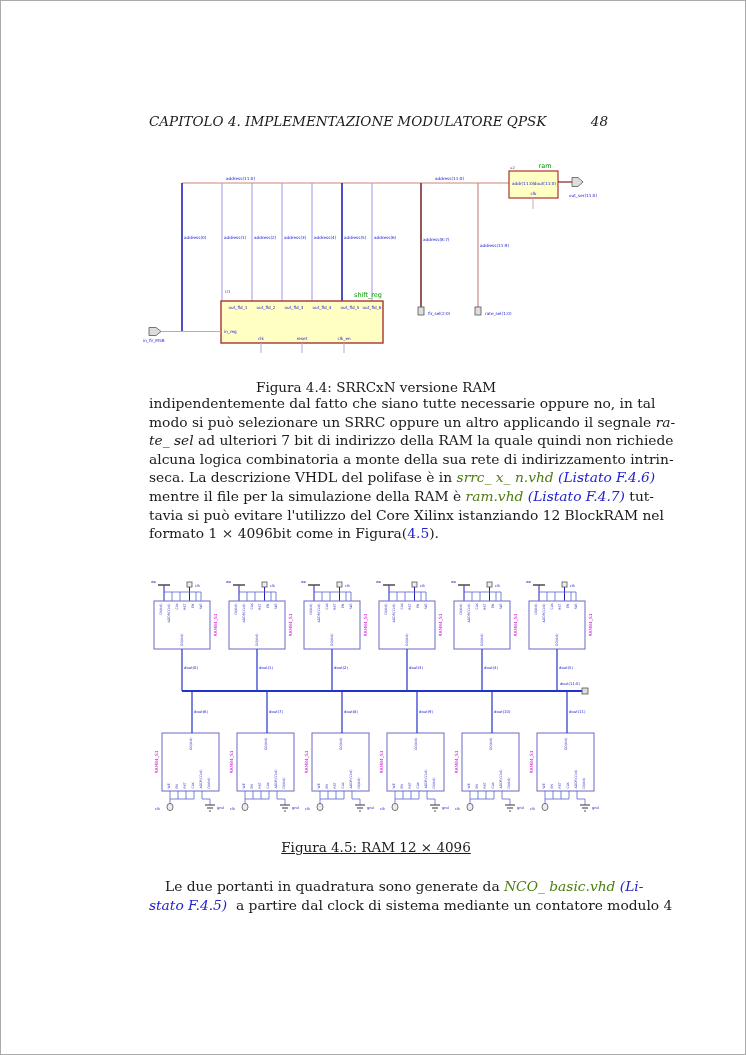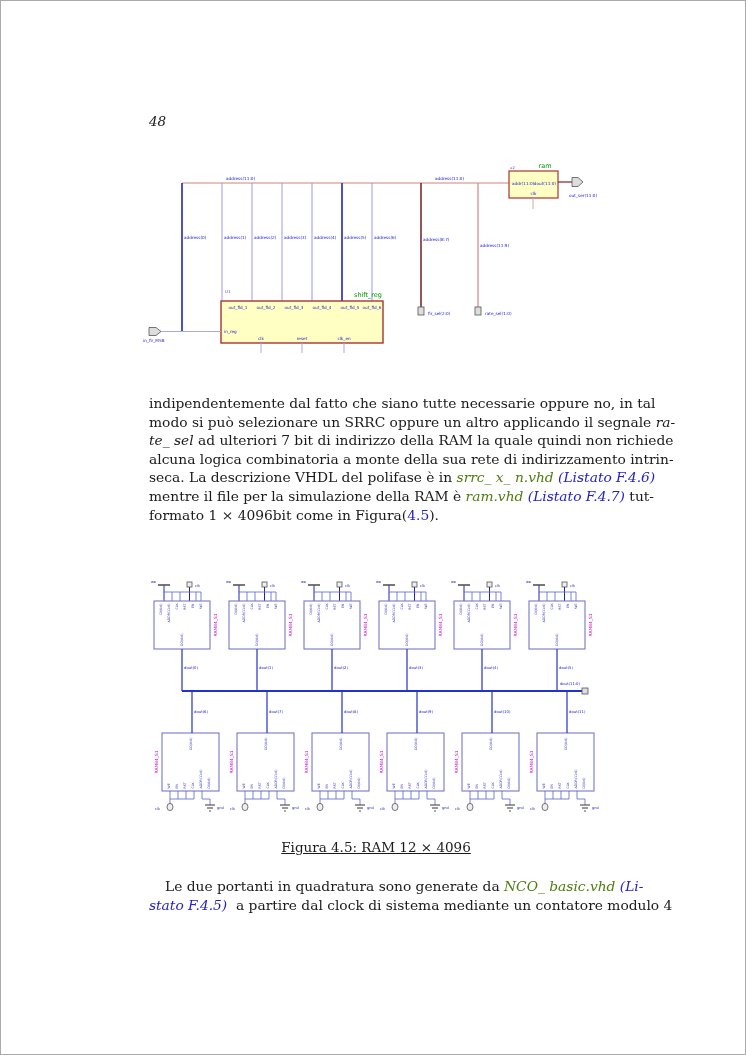--- a/index.html
+++ b/index.html
@@ -21,20 +21,21 @@
   .seg-l{color:#2222cc;text-align:center;}
   svg{position:absolute;overflow:visible;}
   svg text{font-family:"DejaVu Sans", sans-serif;}
 </style>
 </head>
 <body>
 
 <div class="page">
 
   <div class="header">
+    <span>CAPITOLO 4.  IMPLEMENTAZIONE MODULATORE QPSK</span>
     <span>48</span>
   </div>
 
   <svg id="fig44" style="left:140px;top:150px;" width="480" height="228" viewBox="0 0 480 228">
       <line x1="41" y1="32" x2="368" y2="32" stroke="#cc8877" stroke-width="1.2"></line>
       <text x="85" y="29" font-size="4.2" fill="#2222cc" text-anchor="start">address(11:0)</text>
       <text x="294" y="29" font-size="4.2" fill="#2222cc" text-anchor="start">address(11:0)</text>
       <line x1="41" y1="32" x2="41" y2="180.5" stroke="#2222bb" stroke-width="1.6"></line>
       <text x="43" y="88" font-size="4.2" fill="#2222cc" text-anchor="start">address(0)</text>
       <line x1="81" y1="32" x2="81" y2="150" stroke="#9999ee" stroke-width="1"></line>
@@ -93,28 +94,30 @@
       <line x1="120" y1="192" x2="120" y2="202" stroke="#aaaadd" stroke-width="1"></line>
       <line x1="161" y1="192" x2="161" y2="202" stroke="#aaaadd" stroke-width="1"></line>
       <line x1="203" y1="192" x2="203" y2="202" stroke="#aaaadd" stroke-width="1"></line>
       <g>
         <path d="M8,176.5 h7 l5,4 -5,4 h-7 z" fill="#dddddd" stroke="#555555" stroke-width="0.8"></path>
       </g>
       <line x1="20" y1="180.5" x2="80" y2="180.5" stroke="#aaaadd" stroke-width="1.2"></line>
       <text x="2" y="191" font-size="4.2" fill="#2222cc" text-anchor="start">in_fir_MSB</text>
     </svg>
 
+  <div class="caption cap44">Figura 4.4: SRRCxN versione RAM</div>
 
   <div class="para p1" id="para1">
       <div class="tline"><span class="seg-n">indipendentemente dal fatto che siano tutte necessarie oppure no, in tal</span></div>
       <div class="tline"><span class="seg-n">modo si può selezionare un SRRC oppure un altro applicando il segnale </span><span class="seg-i">ra-</span></div>
       <div class="tline"><span class="seg-i">te_ sel</span><span class="seg-n"> ad ulteriori 7 bit di indirizzo della RAM la quale quindi non richiede</span></div>
       <div class="tline"><span class="seg-n">alcuna logica combinatoria a monte della sua rete di indirizzamento intrin-</span></div>
       <div class="tline"><span class="seg-n">seca. La descrizione VHDL del polifase è in </span><span class="seg-b">srrc_ x_ n.vhd</span><span class="seg-n"> </span><span class="seg-bi">(Listato F.4.6)</span></div>
       <div class="tline"><span class="seg-n">mentre il file per la simulazione della RAM è </span><span class="seg-b">ram.vhd</span><span class="seg-n"> </span><span class="seg-bi">(Listato F.4.7)</span><span class="seg-n"> tut-</span></div>
+      <div class="tline"><span class="seg-n">tavia si può evitare l'utilizzo del Core Xilinx istanziando 12 BlockRAM nel</span></div>
       <div class="tline"><span class="seg-n">formato 1 × 4096bit come in Figura(</span><span class="seg-l">4.5</span><span class="seg-n">).</span></div>
     </div>
 
   <svg id="fig45" style="left:140px;top:560px;" width="480" height="268" viewBox="0 0 480 268">
       <g>
         <g>
           <line x1="23" y1="40" x2="23" y2="24" stroke="#2222bb" stroke-width="1"></line>
           <line x1="17" y1="24" x2="29" y2="24" stroke="#555555" stroke-width="1.6"></line>
         </g>
         <text x="15" y="21.5" font-size="3.5" fill="#2222cc" text-anchor="end">we</text>

